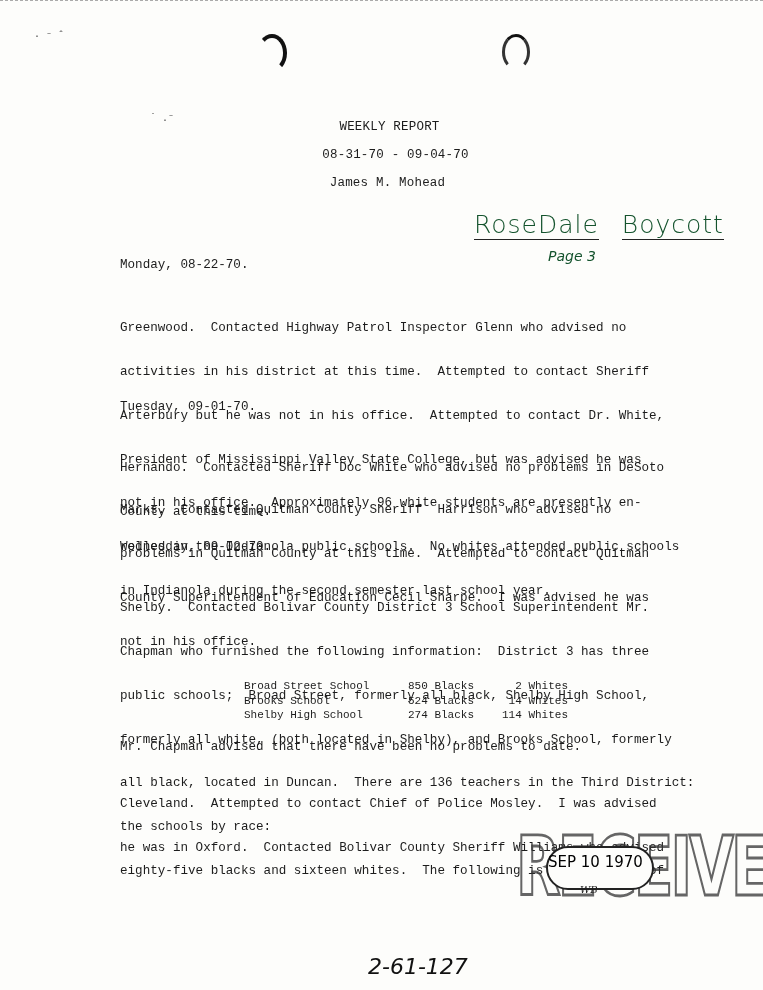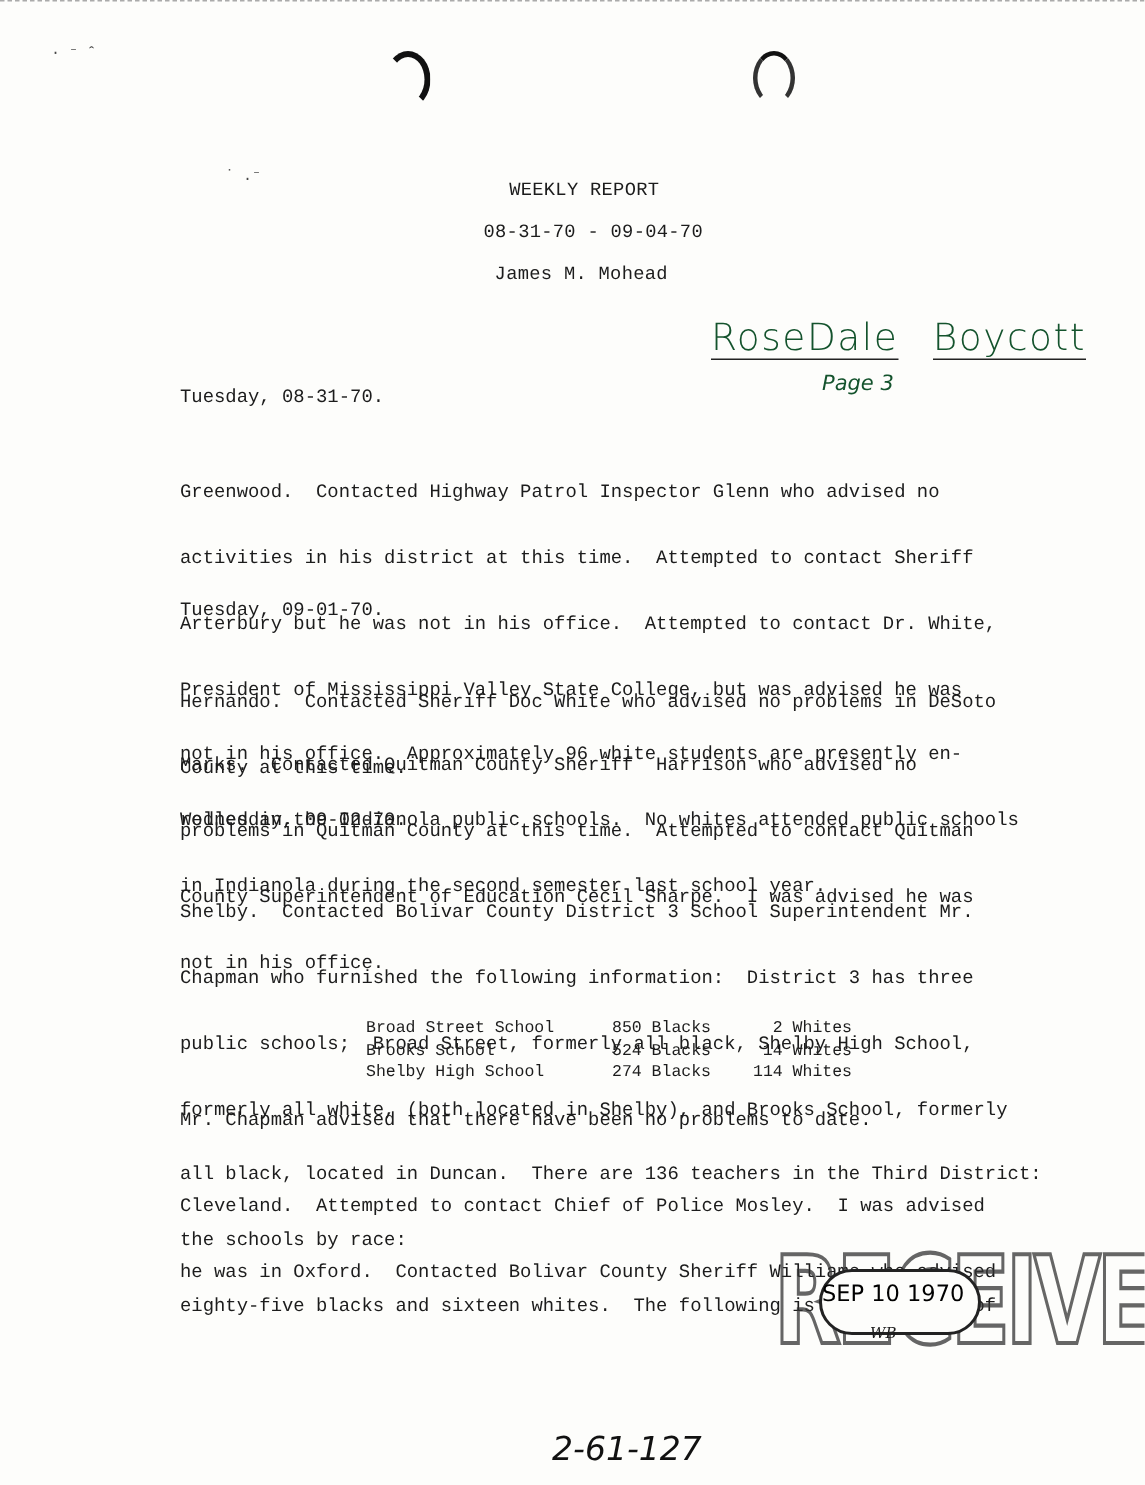--- a/index.html
+++ b/index.html
@@ -43,21 +43,21 @@
   <div class="hdr" style="top:120px;left:8px;">WEEKLY REPORT</div>
   <div class="hdr" style="top:148px;left:14px;">08-31-70 - 09-04-70</div>
   <div class="hdr" style="top:176px;left:6px;">James M. Mohead</div>
 
   <div class="hand hand-title">
     <span class="u1">RoseDale</span>
     <span class="u1" style="margin-left:14px;">Boycott</span>
   </div>
   <div class="hand hand-page">Page 3</div>
 
-  <div class="txt" style="top:258px;">Tuesday, 08-31-70.</div>
+  <div class="txt" style="top:258px;">Monday, 08-22-70.</div>
   <div class="txt" style="top:292px;">
     <div>Greenwood.  Contacted Highway Patrol Inspector Glenn who advised no</div>
     <div>activities in his district at this time.  Attempted to contact Sheriff</div>
     <div>Arterbury but he was not in his office.  Attempted to contact Dr. White,</div>
     <div>President of Mississippi Valley State College, but was advised he was</div>
     <div>not in his office.  Approximately 96 white students are presently en-</div>
     <div>rolled in the Indianola public schools.  No whites attended public schools</div>
     <div>in Indianola during the second semester last school year.</div>
   </div>
 

